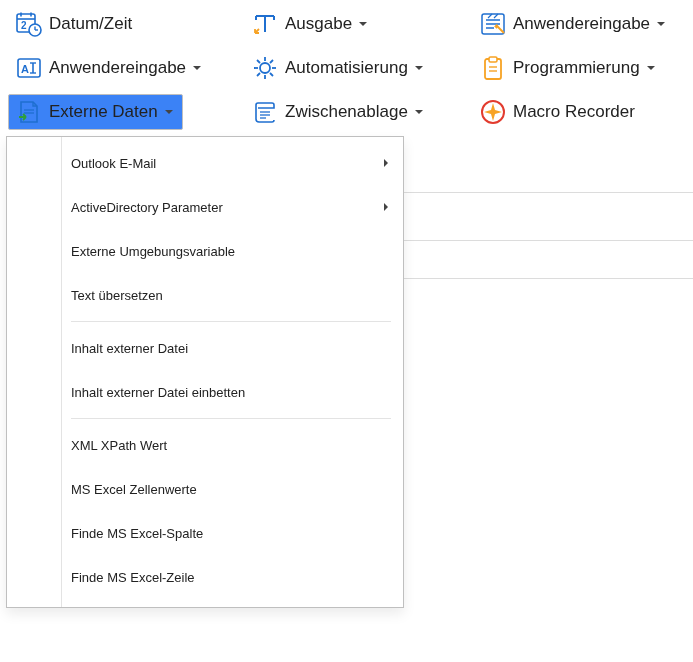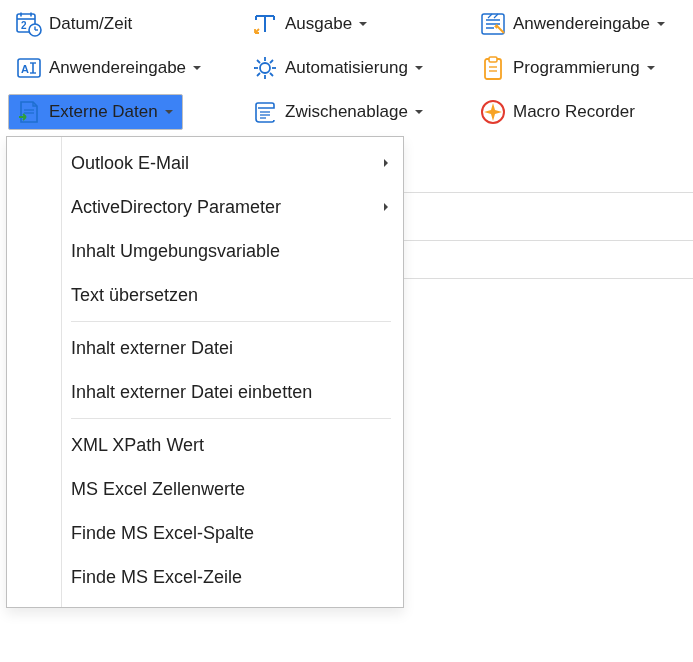--- a/index.html
+++ b/index.html
@@ -84,21 +84,21 @@
     width: 1px;
     background: #e3e3e3;
   }
   .menu-item {
     position: relative;
     display: flex;
     align-items: center;
     height: 44px;
     padding-left: 64px;
     padding-right: 28px;
-    font-size: 18px;
+    font-size: 13px;
     color: #222;
     cursor: default;
   }
   .menu-item .sub {
     position: absolute;
     right: 10px; top: 50%;
     transform: translateY(-50%);
     width: 14px; height: 14px;
     display: inline-flex; align-items: center; justify-content: center;
   }
@@ -317,21 +317,21 @@
   </div>
   <div class="menu-item">
     <span>ActiveDirectory Parameter</span>
     <span class="sub">
         <svg width="10" height="10">
           <use href="#caret-right"></use>
         </svg>
       </span>
   </div>
   <div class="menu-item">
-    <span>Inhalt Umgebungsvariable</span>
+    <span>Externe Umgebungsvariable</span>
   </div>
   <div class="menu-item">
     <span>Text übersetzen</span>
   </div>
 
   <div class="menu-sep"></div>
 
   <div class="menu-item">
     <span>Inhalt externer Datei</span>
   </div>

